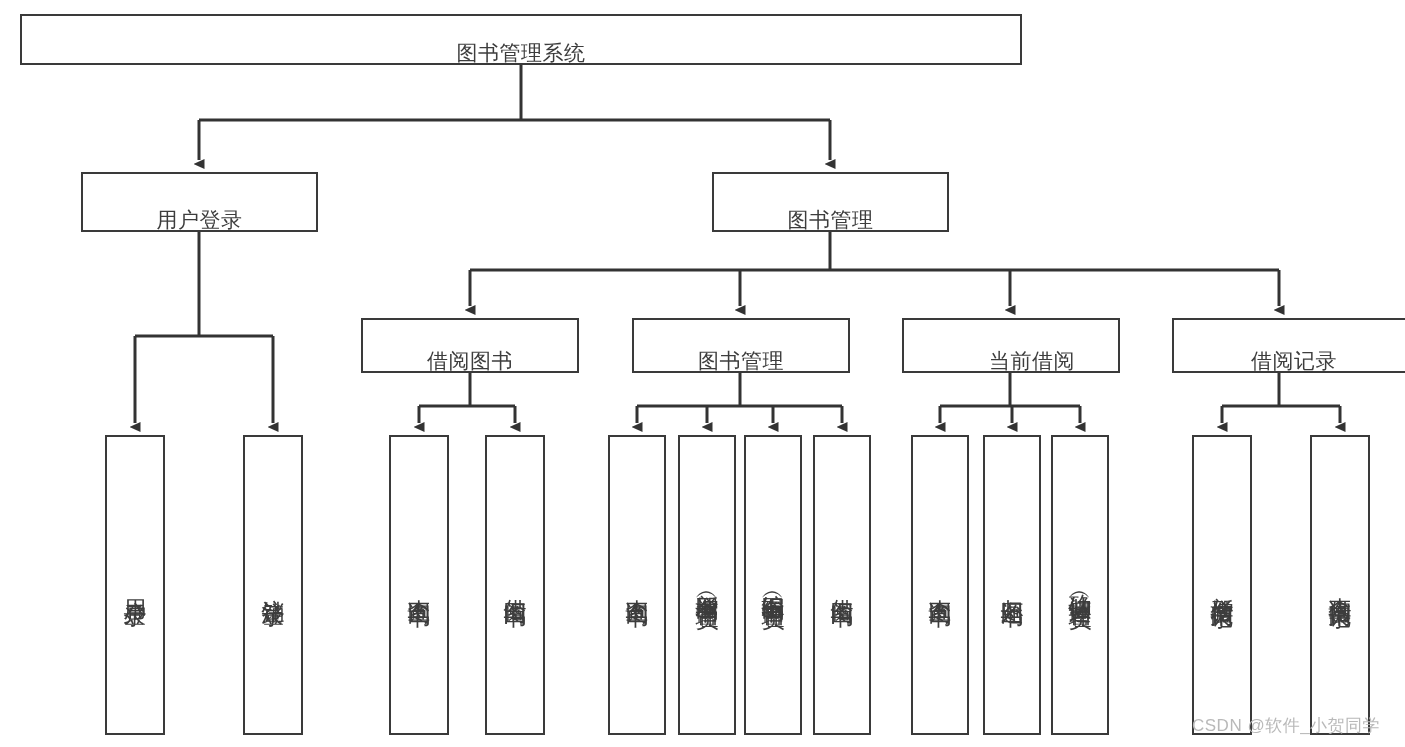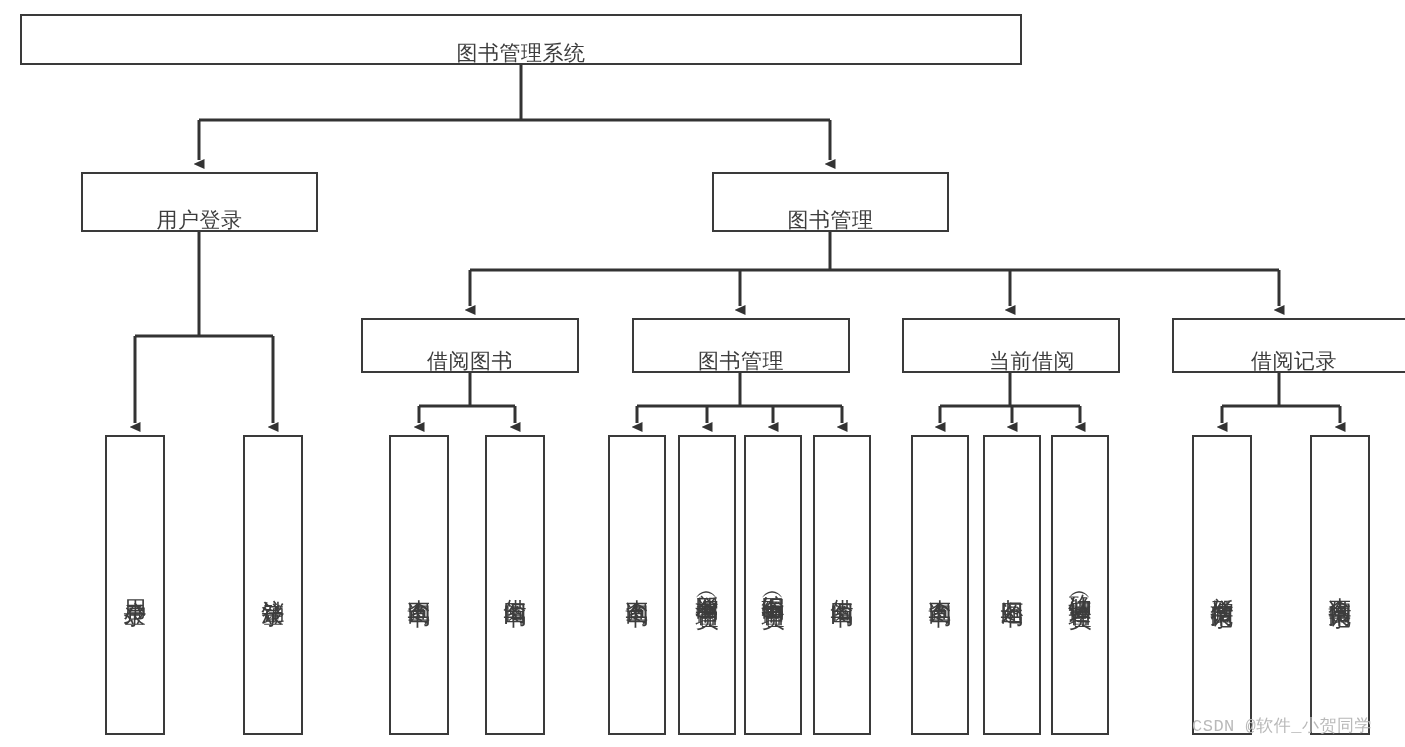--- a/index.html
+++ b/index.html
@@ -59,21 +59,20 @@
     white-space: nowrap;
     max-height: 264px;
   }
   .watermark {
     position: absolute;
     color: #b9b9b9;
     font-size: 17px;
     letter-spacing: 0.5px;
     white-space: nowrap;
     user-select: none;
-    font-family: Liberation Mono, monospace;
   }
 </style>
 </head>
 <body>
 
 <div id="canvas">
 
   <svg class="wires" viewBox="0 0 1405 747" xmlns="http://www.w3.org/2000/svg">
     <defs>
       <marker id="arrowhead" markerWidth="10" markerHeight="11" refX="1" refY="5.5" orient="auto" markerUnits="userSpaceOnUse">

